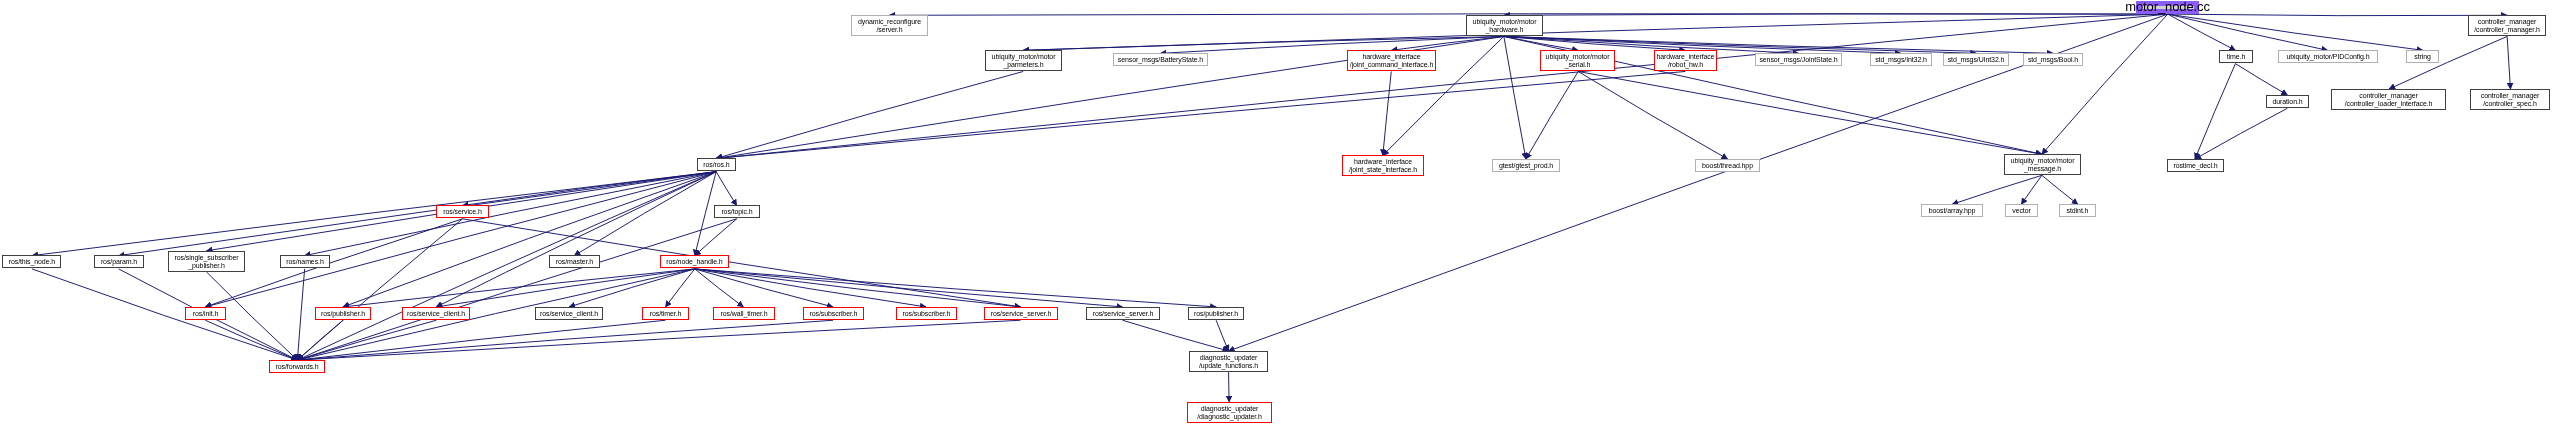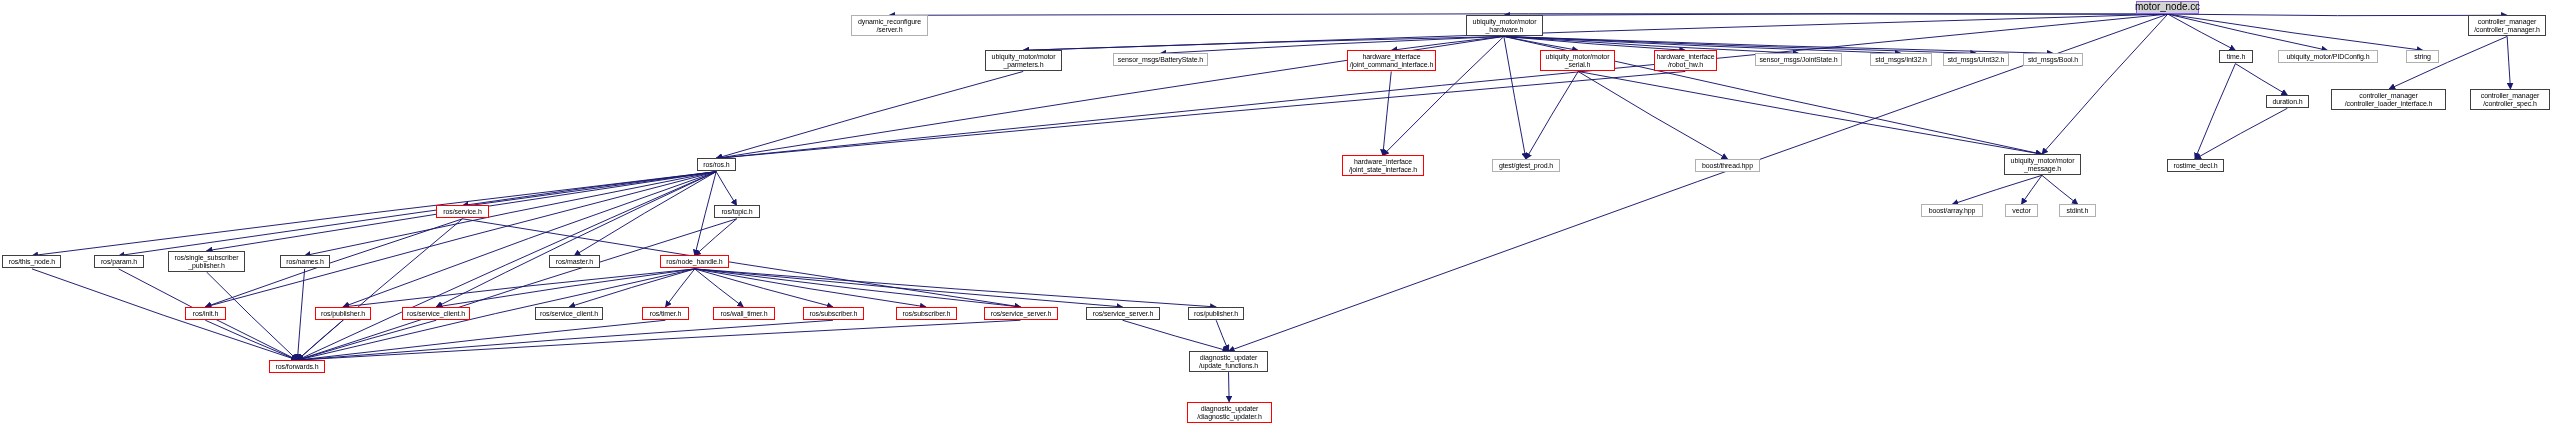--- a/index.html
+++ b/index.html
@@ -45,23 +45,23 @@
   
   .node.doc {
     border: 1px solid #404040;
   }
   
   .node.red {
     border: 1px solid #ff0000;
   }
   
   .node.root {
-    border: 1px solid #8b5cf6;
+    border: 5px solid #8b5cf6;
     background: #d3d3d3;
-    font-size: 10px;
+    font-size: 13px;
   }
 </style>
 </head>
 <body>
 
 <div id="graph">
   <svg id="edges" width="2576" height="437" viewBox="0 0 4266 723" xmlns="http://www.w3.org/2000/svg">
     <defs>
       <marker id="arrow" viewBox="0 0 10 10" refX="9" refY="5" markerWidth="7" markerHeight="7" orient="auto-start-reverse">
         <path d="M 0 0 L 10 5 L 0 10 z" fill="#191970"></path>

